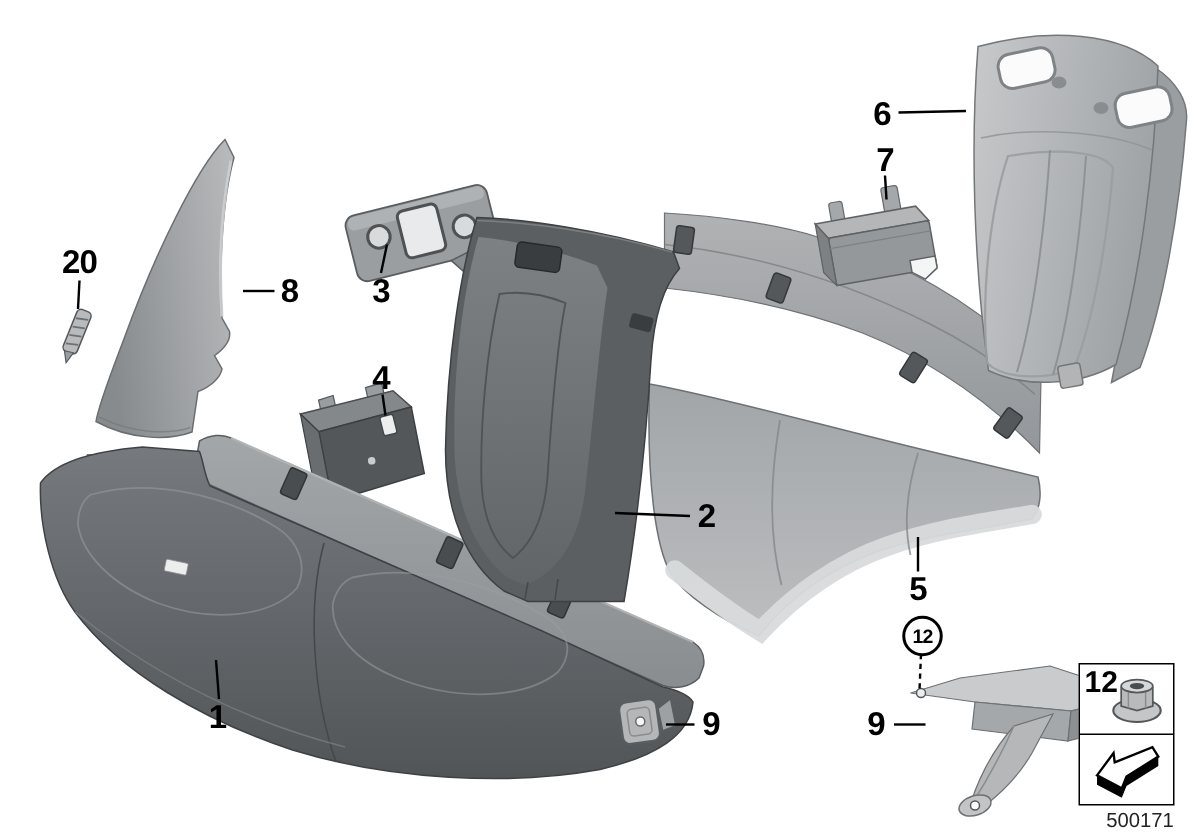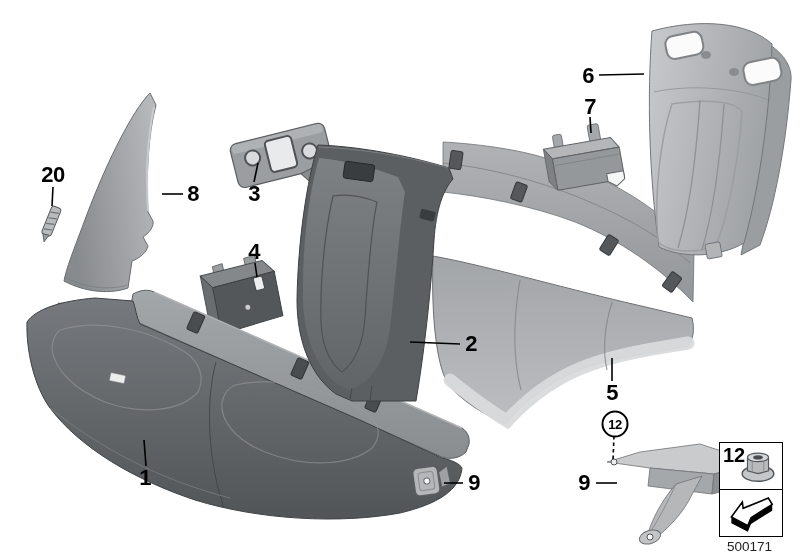--- a/index.html
+++ b/index.html
@@ -10,21 +10,21 @@
            font-weight:bold;font-size:22px;color:#000;line-height:1;
            font-family:"Liberation Sans",sans-serif;letter-spacing:-0.5px;white-space:nowrap;}
   .callout.circled{width:23px;height:23px;border:2px solid #000;border-radius:50%;
            background:#fff;font-size:13px;display:flex;align-items:center;justify-content:center;}
   .legend{position:absolute;left:719px;top:442px;width:64px;height:95px;border:1.6px solid #000;
           background:#fff;display:flex;flex-direction:column;box-sizing:border-box;}
   .legend-cell{flex:1;position:relative;display:flex;align-items:center;justify-content:center;}
   .legend-cell.split{border-top:1.6px solid #000;}
   .legend-num{position:absolute;left:3px;top:2px;font-weight:bold;font-size:20px;line-height:1;}
   .legend-nut{position:absolute;right:1px;top:3px;}
-  .part-number{position:absolute;left:727px;top:539px;width:66px;text-align:left;
+  .part-number{position:absolute;left:727px;top:539px;width:66px;text-align:center;
                font-size:13.5px;color:#222;}
 </style>
 </head>
 <body>
 
 <div class="stage">
 
   <svg class="art" width="800" height="560" viewBox="0 0 800 560">
     <defs>
       <linearGradient id="g8" x1="1" y1="0" x2="0" y2="0.25">

